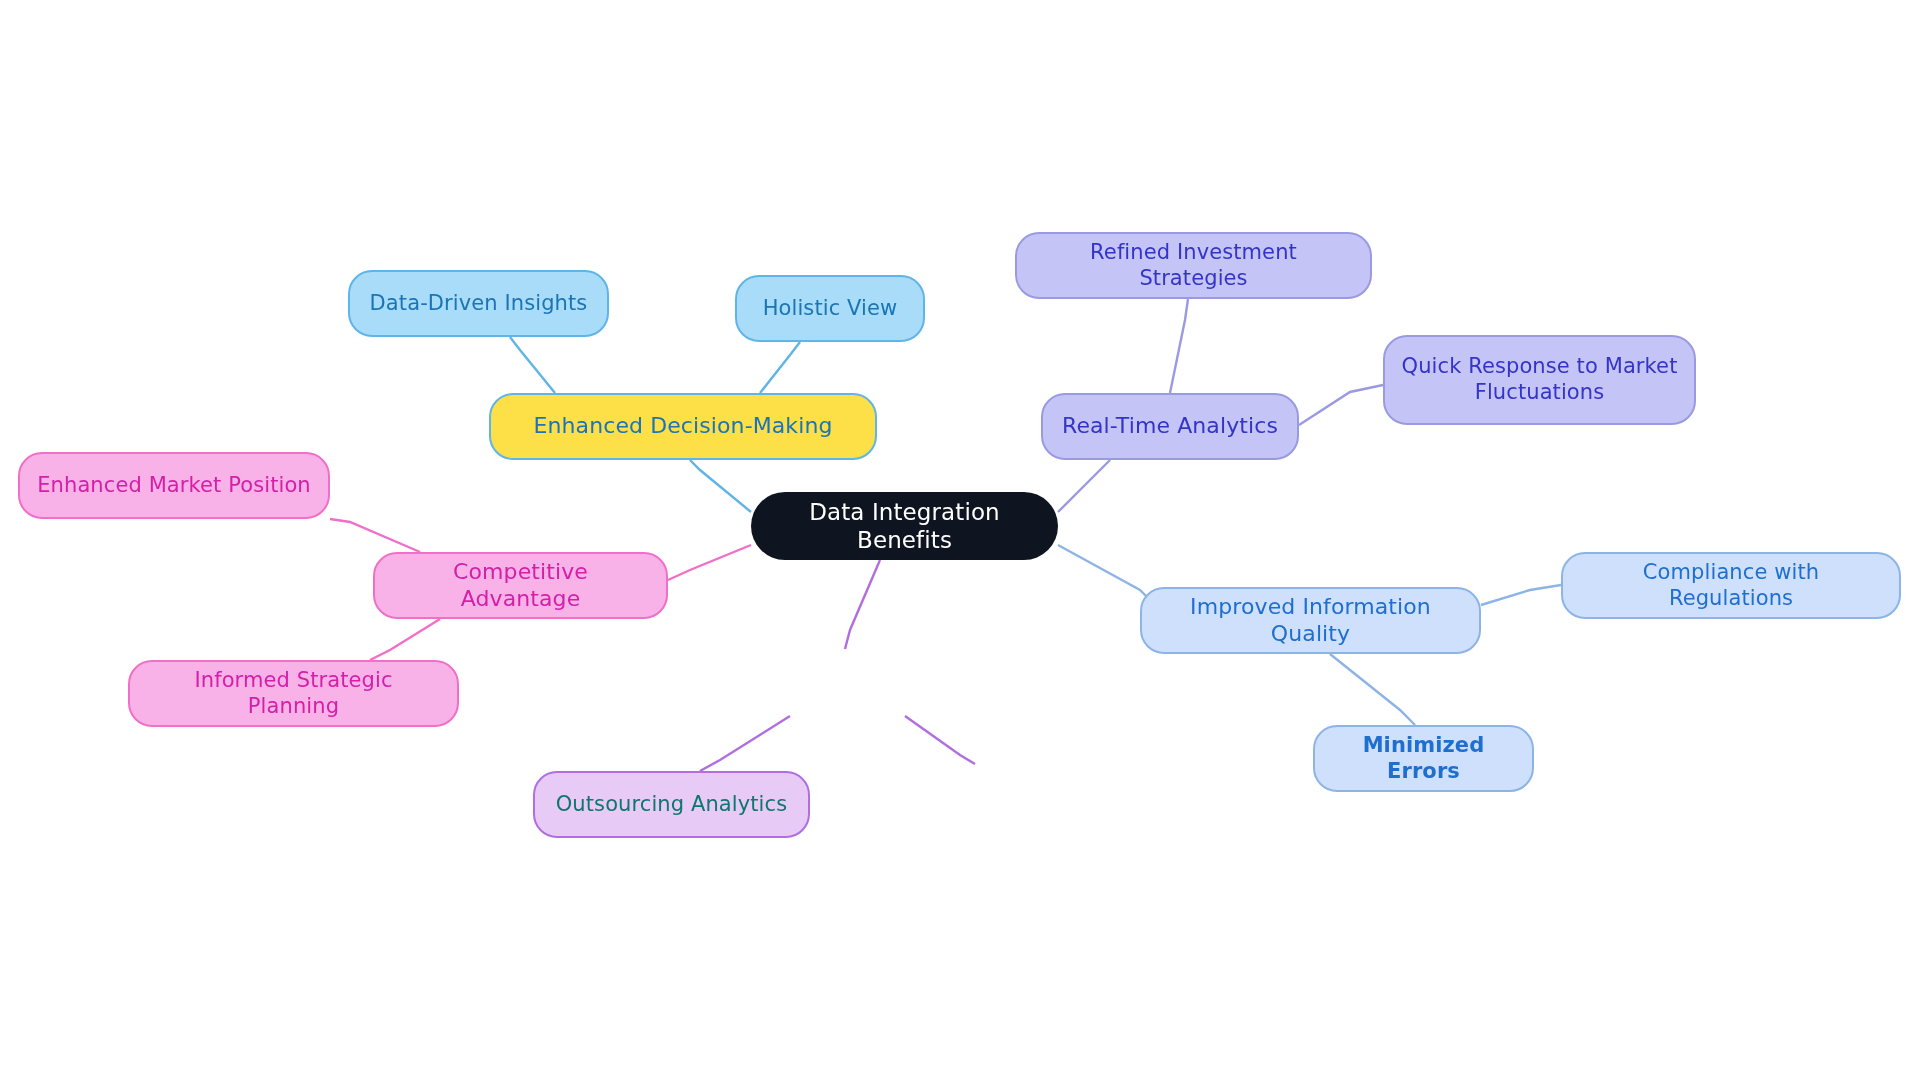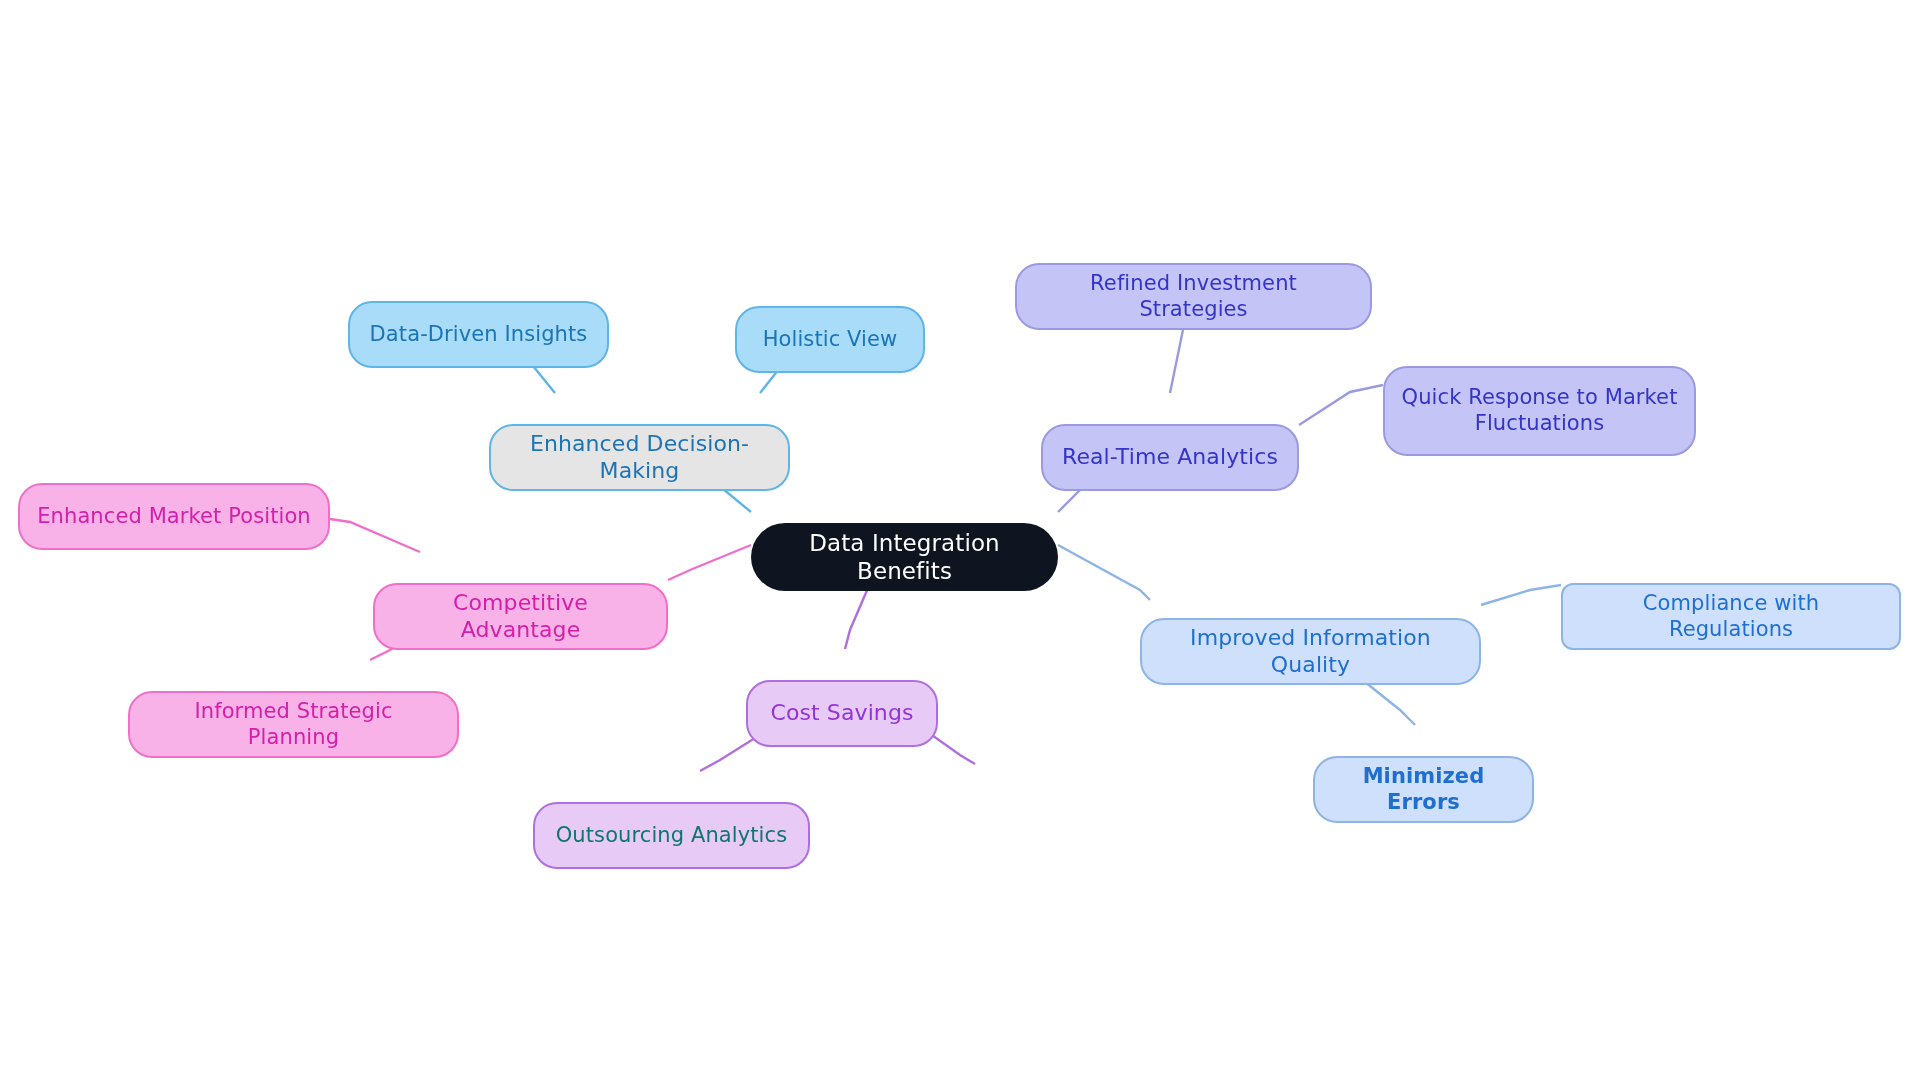--- a/index.html
+++ b/index.html
@@ -29,21 +29,20 @@
     display: flex;
     align-items: center;
     justify-content: center;
     text-align: center;
     border-radius: 24px;
     border-style: solid;
     border-width: 2px;
     line-height: 1.22;
     padding: 20px 16px;
     letter-spacing: 0.1px;
-    margin-top: 31px;
   }
   .node.root {
     border-radius: 34px;
     border-width: 0;
     font-size: 23px;
     color: #ffffff;
     background: #0e1420;
   }
   .node.lvl1 { font-size: 22px; }
   .node.lvl2 { font-size: 21px; }
@@ -72,32 +71,31 @@
 
     <path d="M 790 716 L 720 760 L 700 771" fill="none" stroke="#b06ede" stroke-width="2.4"></path>
     <path d="M 905 716 L 960 755 L 975 764" fill="none" stroke="#b06ede" stroke-width="2.4"></path>
 
     <path d="M 420 552 L 350 522 L 330 519" fill="none" stroke="#f06fc8" stroke-width="2.4"></path>
     <path d="M 440 619 L 390 650 L 370 660" fill="none" stroke="#f06fc8" stroke-width="2.4"></path>
   </svg>
 
   <div class="node root" id="n-root" style="left: 751px; top: 492px; width: 307px; height: 68px; background: rgb(14, 20, 32); color: rgb(255, 255, 255); text-align: center;">Data Integration Benefits</div>
 
-  <div class="node lvl1" id="n-enhanced_decision_making" style="left: 489px; top: 393px; width: 301px; height: 67px; background: #e5e5e5; border-color: rgb(95, 180, 232); color: rgb(26, 116, 181);">Enhanced Decision-Making</div>
+  <div class="node lvl1" id="n-enhanced_decision_making" style="left: 489px; top: 393px; width: 388px; height: 67px; background: #fde047; border-color: rgb(95, 180, 232); color: rgb(26, 116, 181);">Enhanced Decision-Making</div>
   <div class="node lvl2" id="n-data_driven_insights" style="left: 348px; top: 270px; width: 261px; height: 67px; background: rgb(169, 220, 248); border-color: rgb(95, 180, 232); color: rgb(26, 116, 181);">Data-Driven Insights</div>
   <div class="node lvl2" id="n-holistic_view" style="left: 735px; top: 275px; width: 190px; height: 67px; background: rgb(169, 220, 248); border-color: rgb(95, 180, 232); color: rgb(26, 116, 181);">Holistic View</div>
 
   <div class="node lvl1" id="n-real_time_analytics" style="left: 1041px; top: 393px; width: 258px; height: 67px; background: rgb(196, 196, 246); border-color: rgb(154, 154, 226); color: rgb(52, 52, 200);">Real-Time Analytics</div>
   <div class="node lvl2" id="n-refined_investment" style="left: 1015px; top: 232px; width: 357px; height: 67px; background: rgb(196, 196, 246); border-color: rgb(154, 154, 226); color: rgb(52, 52, 200);">Refined Investment Strategies</div>
   <div class="node lvl2" id="n-quick_response" style="left: 1383px; top: 335px; width: 313px; height: 90px; background: rgb(196, 196, 246); border-color: rgb(154, 154, 226); color: rgb(52, 52, 200);">Quick Response to Market Fluctuations</div>
 
   <div class="node lvl1" id="n-improved_information" style="left: 1140px; top: 587px; width: 341px; height: 67px; background: rgb(206, 224, 251); border-color: rgb(141, 180, 230); color: rgb(31, 111, 208);">Improved Information Quality</div>
-  <div class="node lvl2" id="n-compliance_regulations" style="left: 1561px; top: 552px; width: 340px; height: 67px; background: rgb(206, 224, 251); border-color: rgb(141, 180, 230); color: rgb(31, 111, 208); border-radius: 12px;">Compliance with Regulations</div>
+  <div class="node lvl2" id="n-compliance_regulations" style="left: 1561px; top: 552px; width: 340px; height: 67px; background: rgb(206, 224, 251); border-color: rgb(141, 180, 230); color: rgb(31, 111, 208);">Compliance with Regulations</div>
   <div class="node lvl2" id="n-minimized_errors" style="left: 1313px; top: 725px; width: 221px; height: 67px; background: rgb(206, 224, 251); border-color: rgb(141, 180, 230); color: rgb(31, 111, 208); font-weight: bold;">Minimized Errors</div>
 
-  <div class="node lvl1" id="n-cost_savings" style="left: 746px; top: 649px; width: 192px; height: 67px; background: rgb(231, 203, 246); border-color: rgb(176, 110, 222); color: rgb(147, 51, 216);">Cost Savings</div>
   <div class="node lvl2" id="n-outsourcing_analytics" style="left: 533px; top: 771px; width: 277px; height: 67px; background: rgb(231, 203, 246); border-color: rgb(176, 110, 222); color: #0f766e;">Outsourcing Analytics</div>
 
   <div class="node lvl1" id="n-competitive_advantage" style="left: 373px; top: 552px; width: 295px; height: 67px; background: rgb(249, 178, 231); border-color: rgb(240, 111, 200); color: rgb(212, 32, 168);">Competitive Advantage</div>
   <div class="node lvl2" id="n-enhanced_market_position" style="left: 18px; top: 452px; width: 312px; height: 67px; background: rgb(249, 178, 231); border-color: rgb(240, 111, 200); color: rgb(212, 32, 168);">Enhanced Market Position</div>
   <div class="node lvl2" id="n-informed_strategic" style="left: 128px; top: 660px; width: 331px; height: 67px; background: rgb(249, 178, 231); border-color: rgb(240, 111, 200); color: rgb(212, 32, 168);">Informed Strategic Planning</div>
 
 </div>
 
 </body></html>

